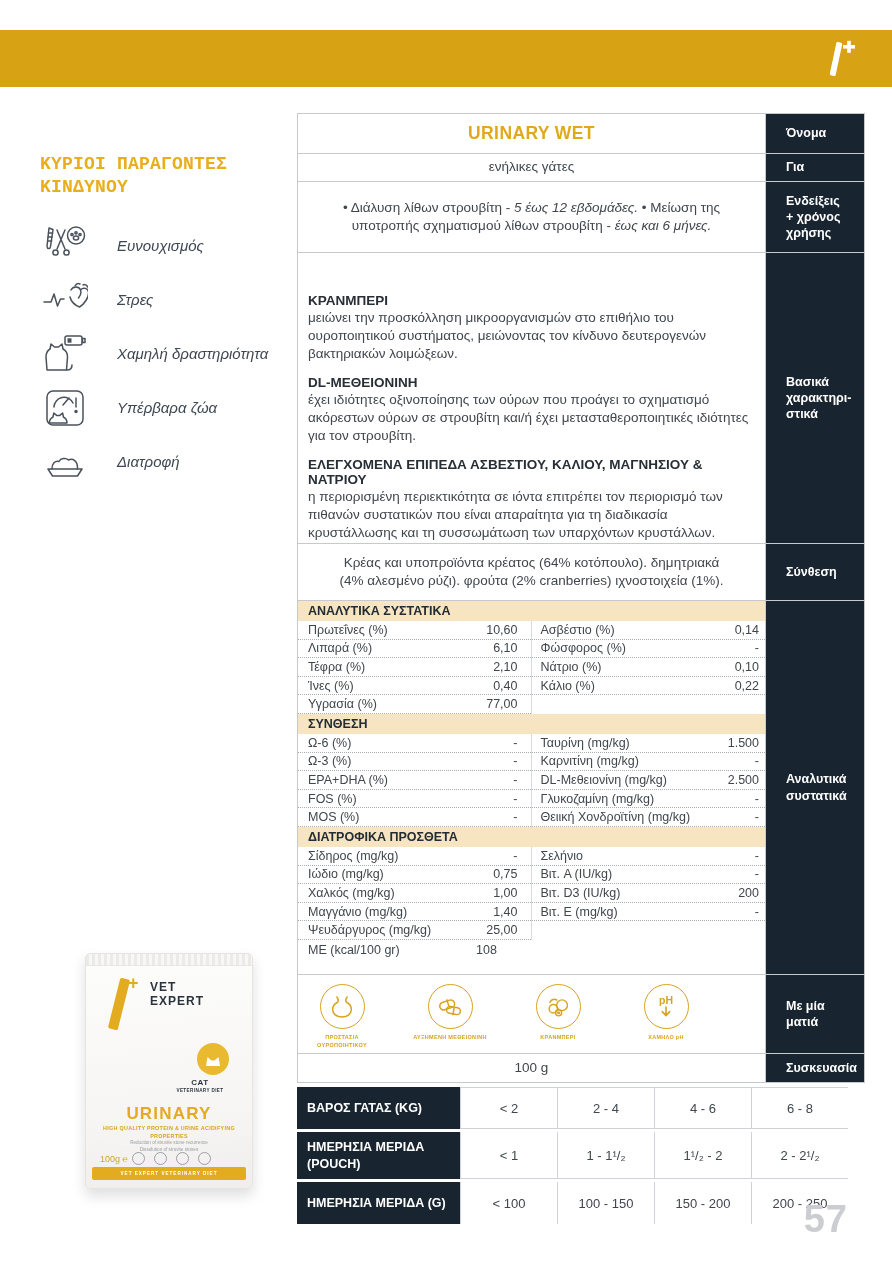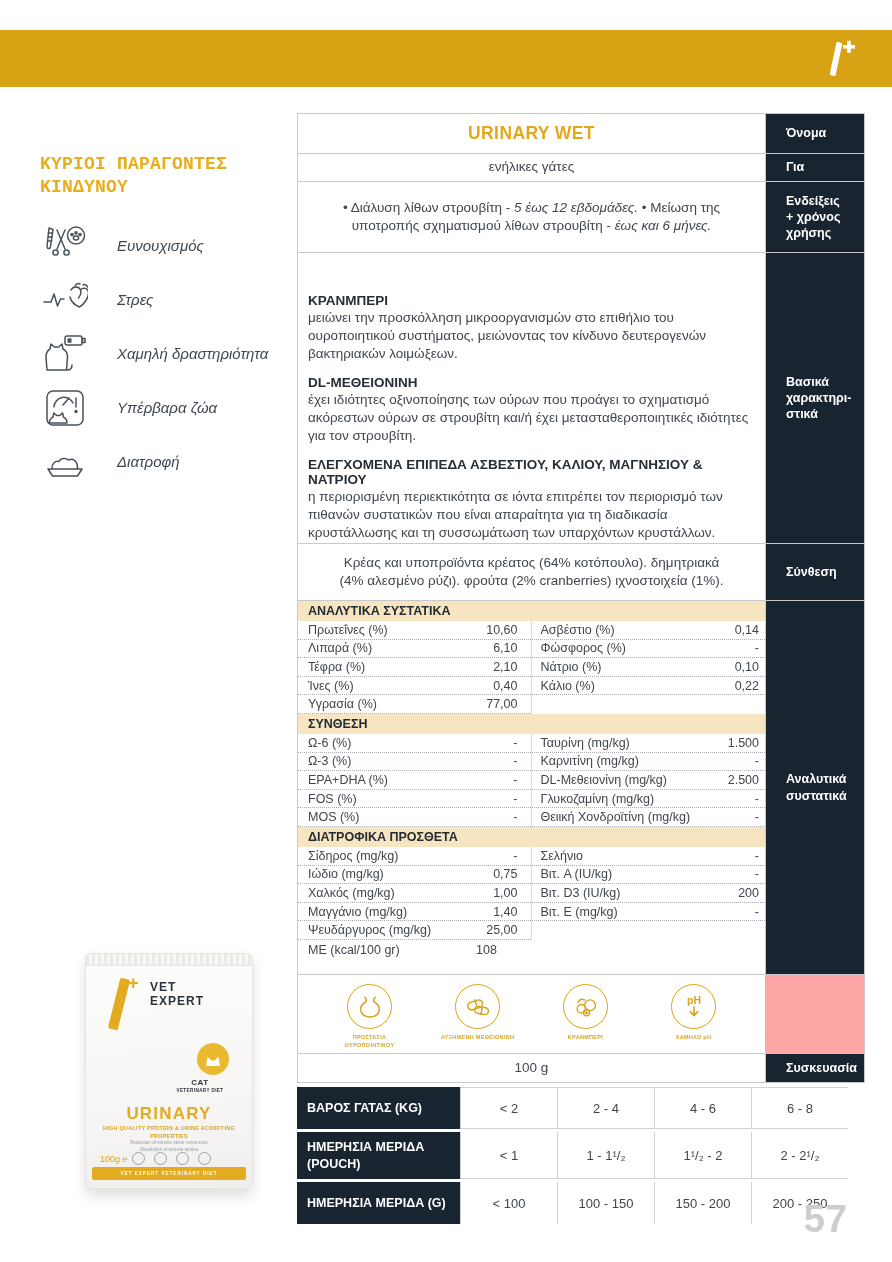--- a/index.html
+++ b/index.html
@@ -11,21 +11,21 @@
   .banner-logo{position:absolute;right:36px;top:9px;width:34px;height:40px;}
 
   
   .sb-heading{left:40px;top:153px;width:230px;color:#E8AE1C;font-size:18px;font-weight:bold;line-height:1.28;letter-spacing:.2px;font-family:Liberation Mono, monospace;}
   .risk-list{left:40px;top:222px;display:flex;flex-direction:column;gap:8px;font-style:italic;}
   .risk-item{display:flex;align-items:center;gap:27px;height:46px;}
   .risk-icon{width:50px;height:46px;display:flex;align-items:center;justify-content:center;flex:0 0 50px;}
   .risk-label{font-size:15px;color:#3E4751;}
 
   
-  .itable{left:297px;top:113px;width:568px;border:1px solid #c7cacd;box-sizing:border-box;background:#fca5a5;}
+  .itable{left:297px;top:113px;width:568px;border:1px solid #c7cacd;box-sizing:border-box;background:#fef9c3;}
   .irow{display:flex;border-top:1px solid #c7cacd;}
   .irow:first-child{border-top:none;}
   .icell{width:467px;box-sizing:border-box;background:#fff;}
   .iside{width:99px;background:#18242F;color:#fff;font-weight:bold;font-size:12.5px;padding:5px 20px;display:flex;align-items:center;box-sizing:border-box;border-left:1px solid #c7cacd;line-height:1.3;}
   .cc{display:flex;align-items:center;justify-content:center;text-align:center;color:#40464d;font-size:13.5px;line-height:1.35;}
   .h-name{height:39px;}
   .h-for{height:27px;}
   .h-ind{height:70px;padding:0 14px;}
   .h-feat{height:290px;padding:40px 16px 0 10px;}
   .h-comp{height:56px;padding:0 34px;}
@@ -43,21 +43,21 @@
   .ncols{display:flex;}
   .ncol{width:233.5px;box-sizing:border-box;}
   .ncol.nleft{border-right:1px solid #d9dcdf;}
   .nrow{display:flex;justify-content:space-between;align-items:center;font-size:12.5px;color:#40464d;border-bottom:1px dotted #a9aeb4;height:17.6px;padding:0 13px 0 10px;}
   .ncol.nright .nrow{padding:0 6px 0 9px;}
   .nrow.blank{border-bottom:none;}
   .nrow-energy{display:flex;align-items:center;font-size:12.5px;color:#40464d;height:21px;padding-left:10px;}
   .nrow-energy .nlab{width:168px;}
 
   
-  .glance{display:flex;justify-content:center;gap:20px;padding-top:9px;}
+  .glance{display:flex;gap:20px;padding-top:9px;}
   .gitem{display:flex;flex-direction:column;align-items:center;width:88px;}
   .gcircle{width:45px;height:45px;border-radius:50%;border:1.6px solid #D8A41C;display:flex;align-items:center;justify-content:center;box-sizing:border-box;}
   .glabel{margin-top:5px;font-size:5.5px;font-weight:bold;color:#D8A41C;text-align:center;line-height:1.4;letter-spacing:.3px;max-width:80px;}
 
   
   .ftable{left:297px;top:1087px;width:551px;}
   .frow{display:flex;margin-bottom:3px;}
   .fhead{width:163px;background:#18242F;color:#fff;font-weight:bold;font-size:12.5px;padding:0 10px;display:flex;align-items:center;box-sizing:border-box;line-height:1.3;}
   .fdata{display:flex;border-bottom:1px solid #cfd2d6;}
   .frow.first .fdata{border-top:1px solid #cfd2d6;}
@@ -389,20 +389,21 @@
           <div class="gcircle">
             <svg viewBox="0 0 24 24" width="28" height="28" fill="none" stroke="#D8A41C" stroke-width="1.4" stroke-linecap="round" stroke-linejoin="round">
               <text x="12" y="9.5" text-anchor="middle" font-size="9" font-weight="bold" fill="#D8A41C" stroke="none" font-family="Liberation Sans, sans-serif">pH</text>
               <path d="M12 12 v7 M8.8 16 l3.2 3.4 3.2-3.4"></path>
             </svg>
           </div>
           <div class="glabel">ΧΑΜΗΛΟ pH</div>
         </div>
       </div>
     </div>
+    <div class="iside">Με μία ματιά</div>
   </div>
 
   <div class="irow">
     <div class="icell cc h-pack">100 g</div>
     <div class="iside">Συσκευασία</div>
   </div>
 
 </div>
 
 <div class="abs ftable">

